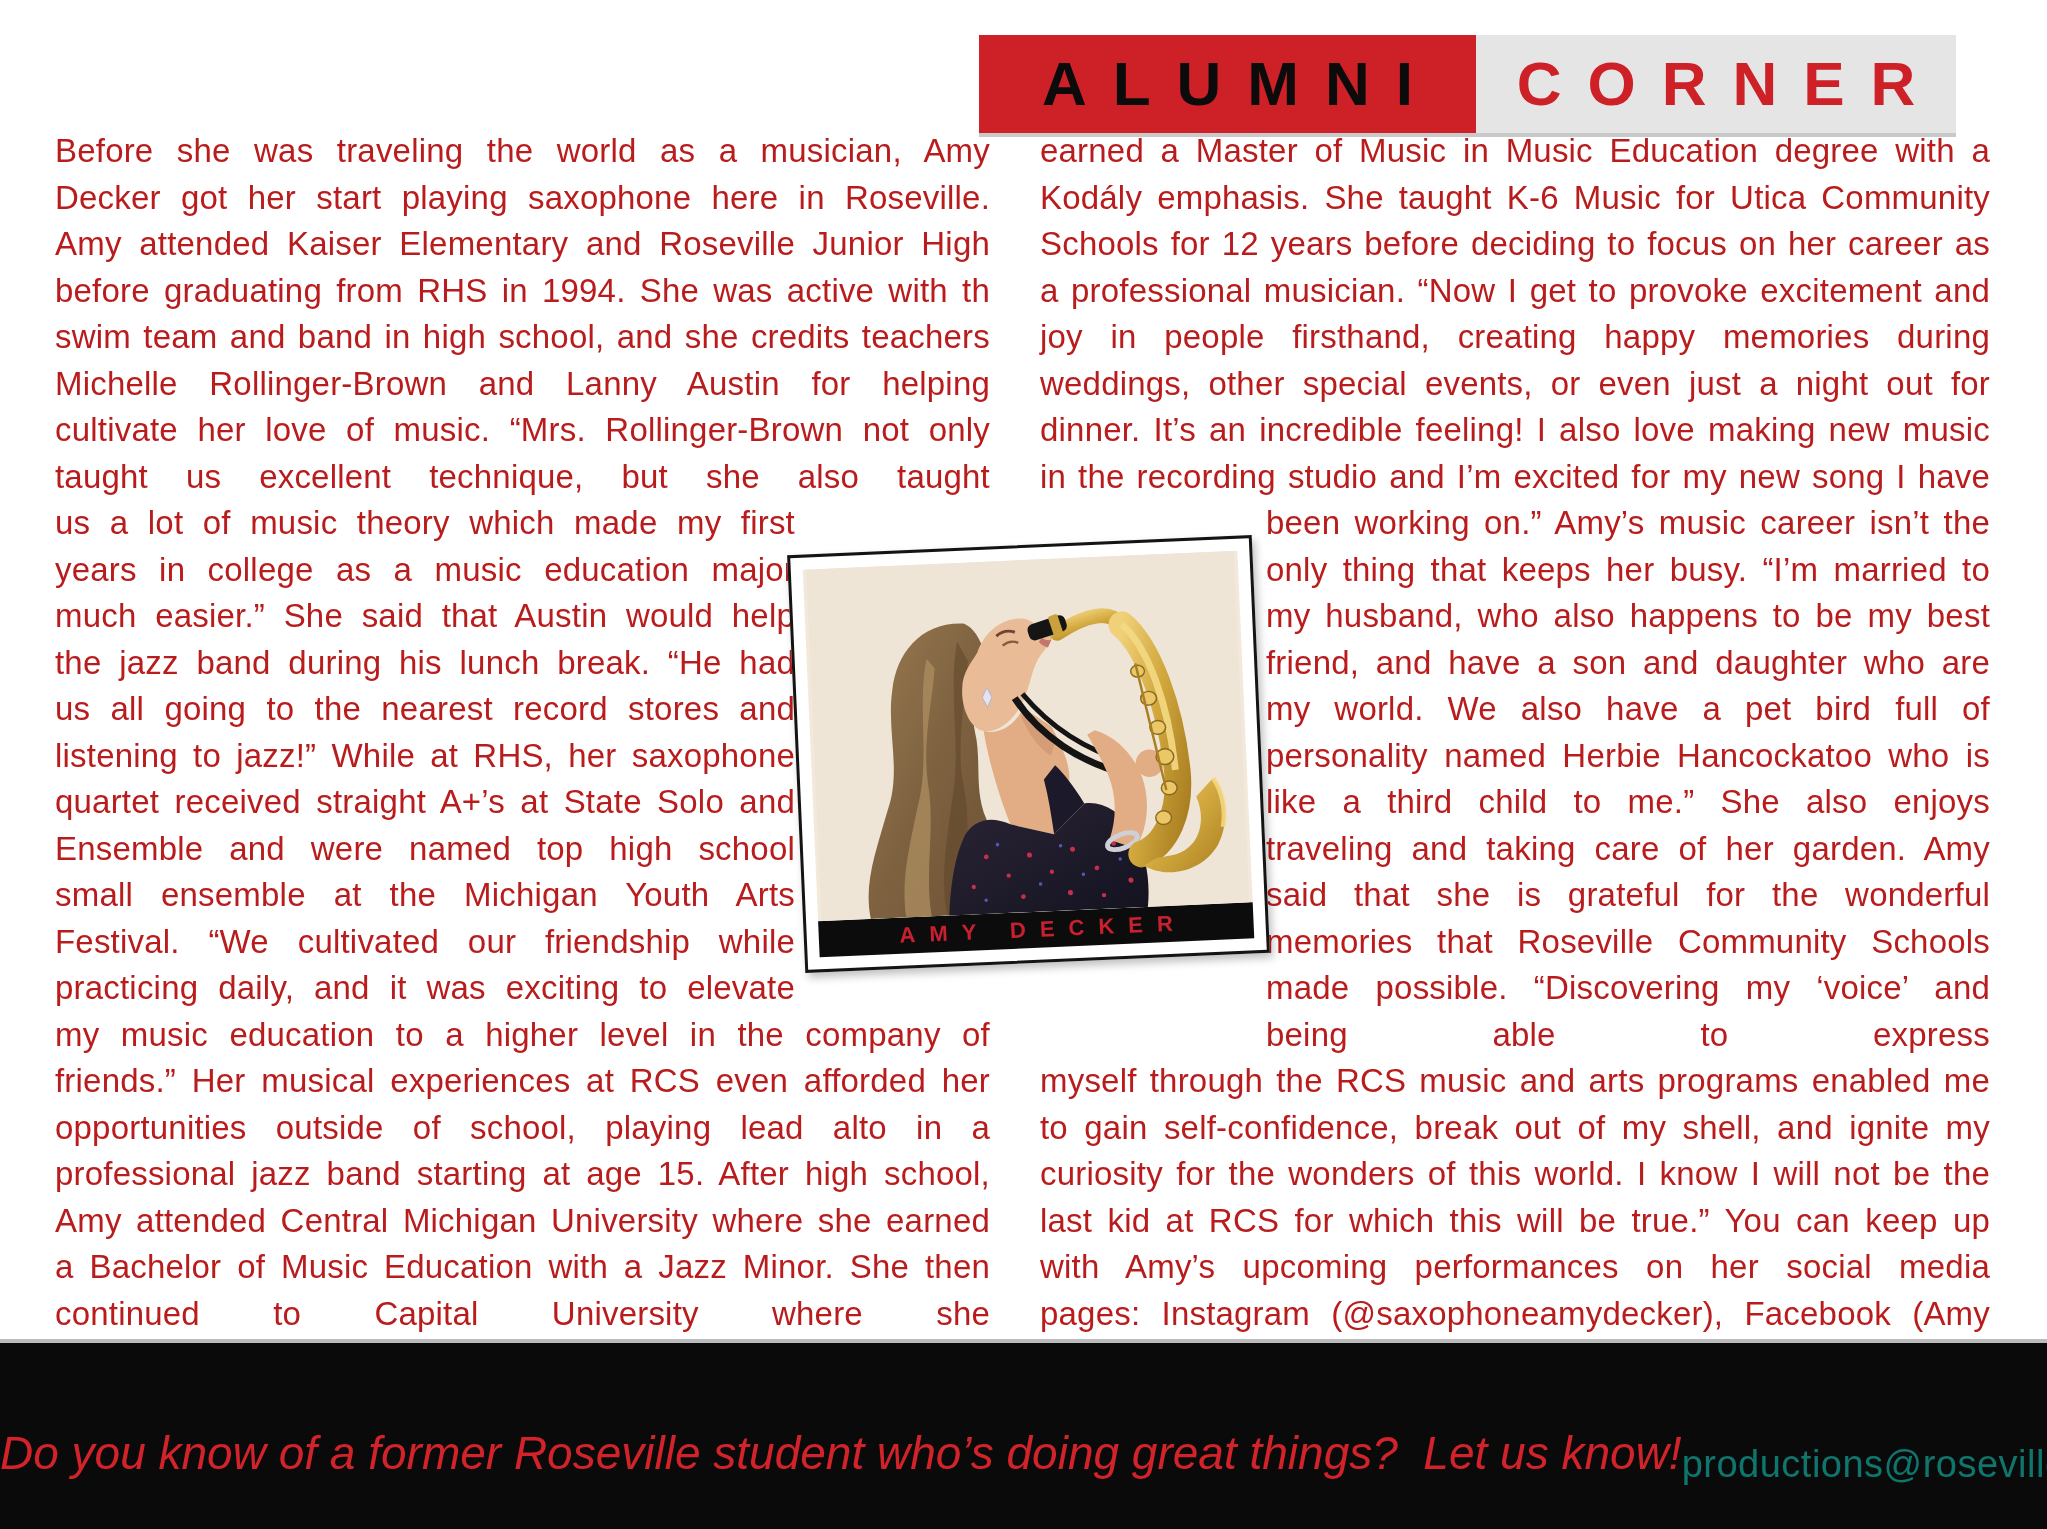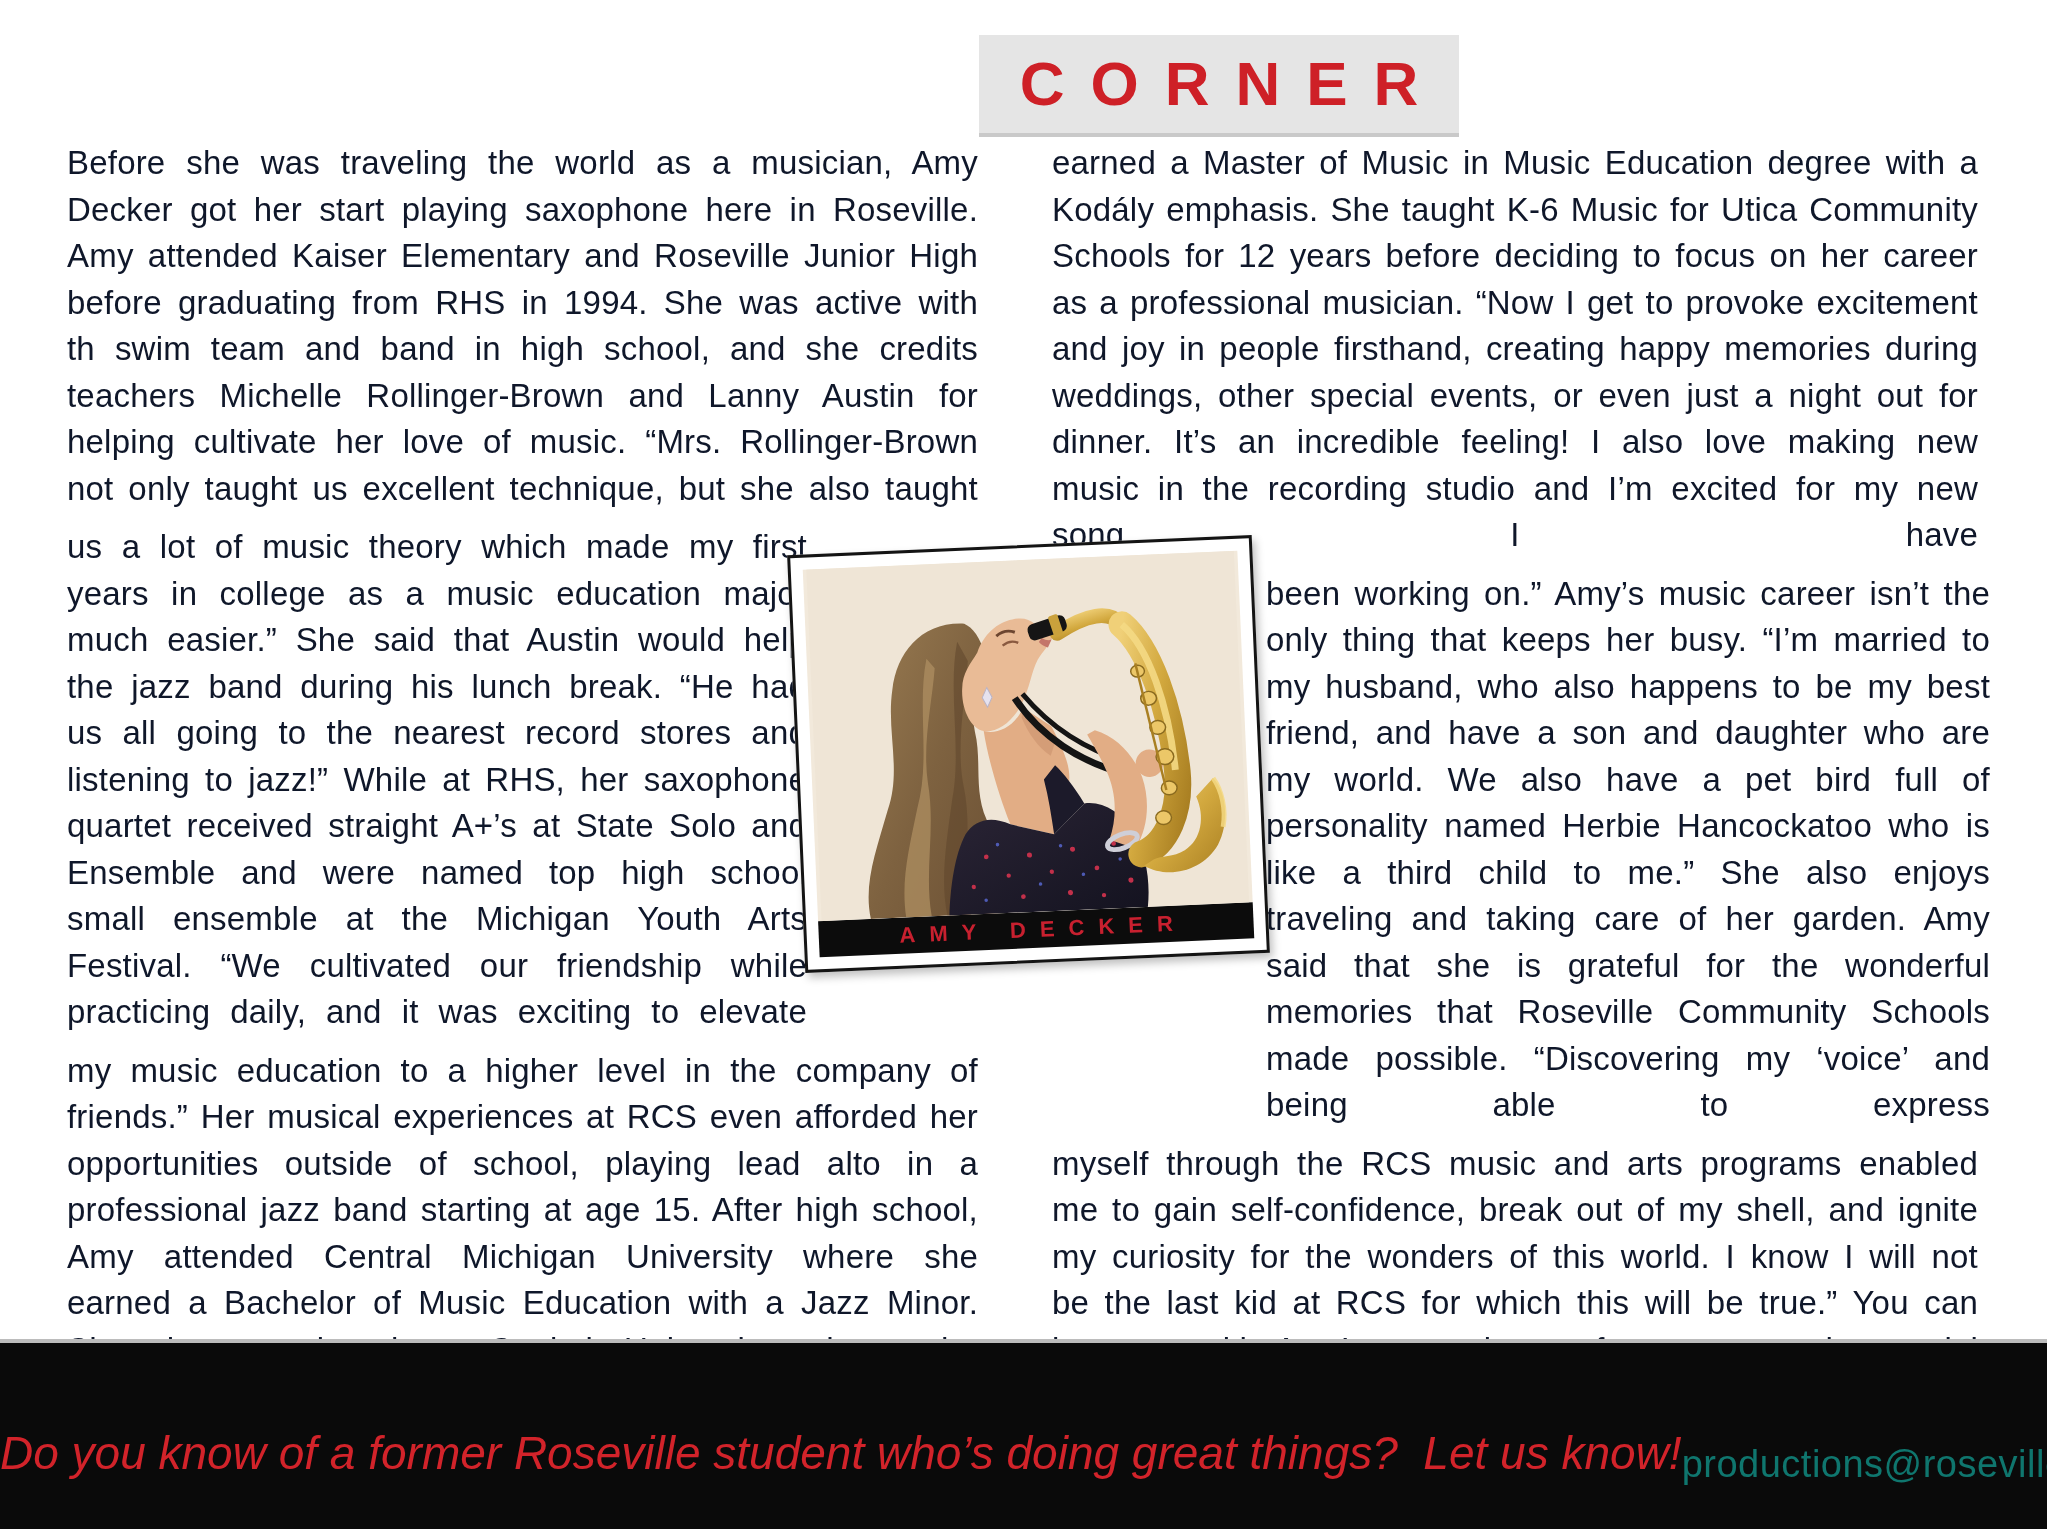--- a/index.html
+++ b/index.html
@@ -23,22 +23,22 @@
     line-height:98px;white-space:nowrap;
   }
   .banner-left .banner-word{color:#0b0b0b;}
   .banner-right .banner-word{color:#ce2027;}
 
   
   .col{position:absolute;top:128px;}
   .col-left{left:55px;width:935px;}
   .col-right{left:1040px;width:950px;}
   .seg{
-    margin:12px;font-size:33px;line-height:46.5px;word-spacing:2.5px;letter-spacing:0.2px;
-    text-align:justify;text-align-last:justify;color:#0f172a;
+    margin:0;font-size:33px;line-height:46.5px;word-spacing:2.5px;letter-spacing:0.2px;
+    text-align:justify;text-align-last:justify;color:#b91c1c;
   }
   .col-left .seg-narrow{width:740px;}
   .col-right .seg-narrow{width:724px;margin-left:226px;}
   .seg-final{text-align-last:left;}
 
   
   .photo-frame{
     position:absolute;left:796px;top:545px;width:465px;
     background:#ffffff;border:3px solid #141414;padding:12px;
     box-sizing:border-box;
@@ -67,20 +67,23 @@
     letter-spacing:0px;white-space:pre;
   }
   .footer-email{
     margin-top:22px;color:#0f766e;font-size:38px;font-weight:400;letter-spacing:0.5px;
   }
 </style>
 </head>
 <body>
 
 <div class="banner">
+  <div class="banner-half banner-left">
+    <span class="banner-word">ALUMNI</span>
+  </div>
   <div class="banner-half banner-right">
     <span class="banner-word">CORNER</span>
   </div>
 </div>
 
 <div class="col col-left">
   <p class="seg">Before she was traveling the world as a musician, Amy Decker got her start playing saxophone here in Roseville. Amy attended Kaiser Elementary and Roseville Junior High before graduating from RHS in 1994. She was active with th swim team and band in high school, and she credits teachers Michelle Rollinger-Brown and Lanny Austin for helping cultivate her love of music. “Mrs. Rollinger-Brown not only taught us excellent technique, but she also taught</p>
   <p class="seg seg-narrow">us a lot of music theory which made my first years in college as a music education major much easier.” She said that Austin would help the jazz band during his lunch break. “He had us all going to the nearest record stores and listening to jazz!” While at RHS, her saxophone quartet received straight A+’s at State Solo and Ensemble and were named top high school small ensemble at the Michigan Youth Arts Festival. “We cultivated our friendship while practicing daily, and it was exciting to elevate</p>
   <p class="seg">my music education to a higher level in the company of friends.” Her musical experiences at RCS even afforded her opportunities outside of school, playing lead alto in a professional jazz band starting at age 15. After high school, Amy attended Central Michigan University where she earned a Bachelor of Music Education with a Jazz Minor. She then continued to Capital University where she</p>
 </div>

